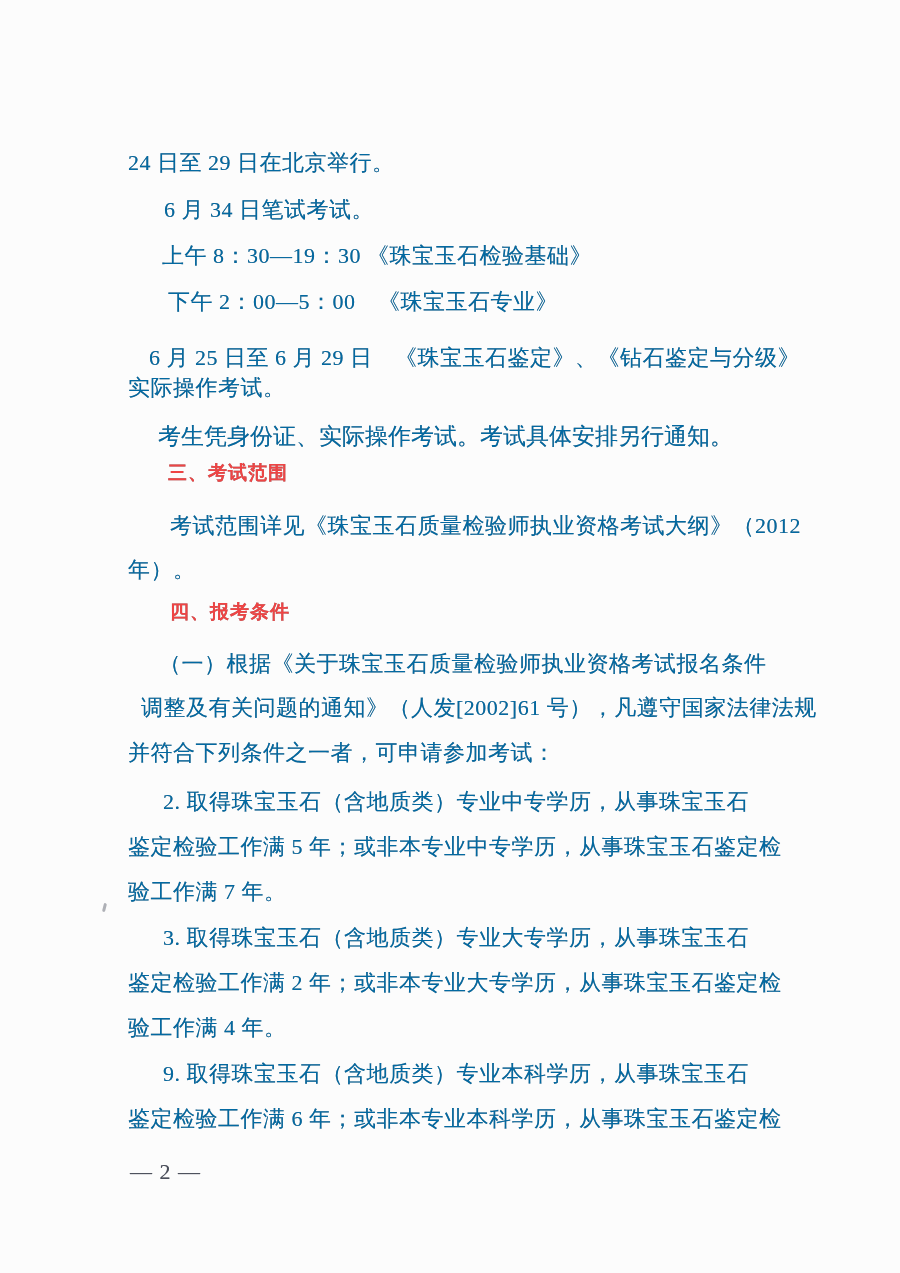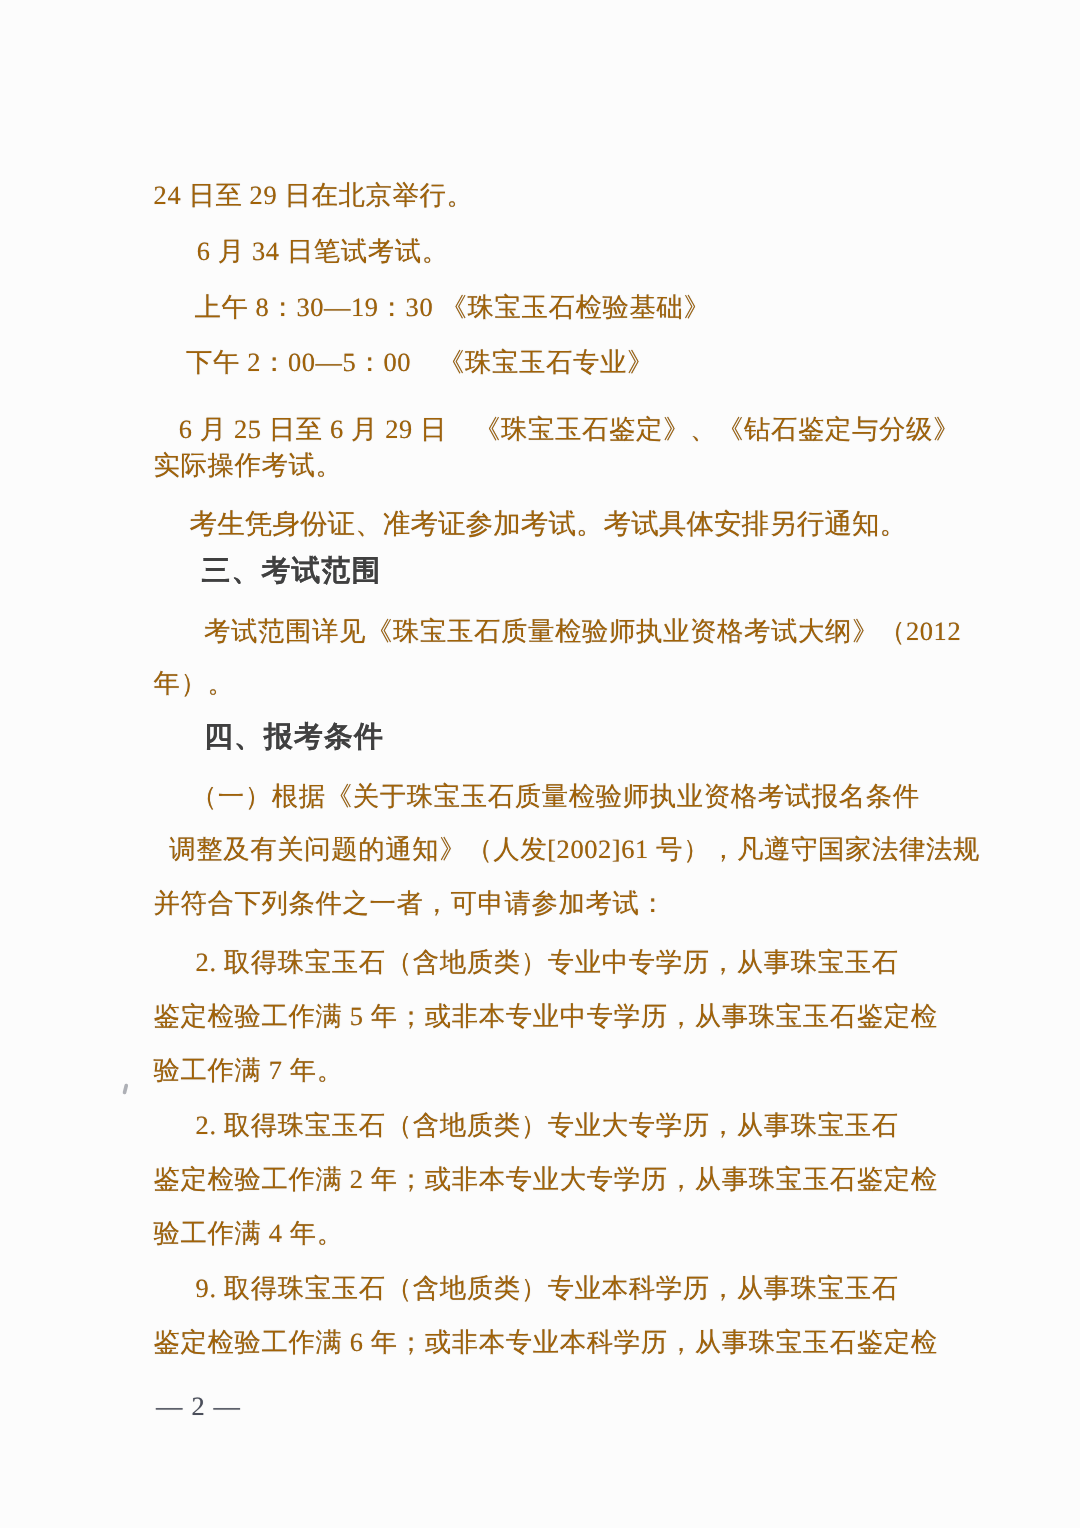--- a/index.html
+++ b/index.html
@@ -17,29 +17,29 @@
   .page {
     position: absolute;
     inset: 0;
   }
   .ln {
     position: absolute;
     margin: 0;
     white-space: nowrap;
     font-size: 22px;
     line-height: 1.25;
-    color: #a16207;
+    color: #0369a1;
     letter-spacing: 0.5px;
     text-shadow: 0 0 0.6px rgba(59, 62, 71, 0.55);
     font-weight: normal;
   }
   .heading {
-    font-size: 24px;
+    font-size: 19px;
     font-weight: bold;
-    color: #404040;
+    color: #ef4444;
     letter-spacing: 1px;
     text-shadow: 0 0 0.5px rgba(43, 46, 53, 0.6);
   }
   .note {
     font-size: 23px;
     letter-spacing: 0;
   }
   .pagenum {
     font-size: 22px;
     letter-spacing: 1px;
@@ -57,35 +57,35 @@
   }
 </style>
 </head>
 <body>
 
 <div class="page">
 
   <p class="ln" style="top:149px; left:128px">24 日至 29 日在北京举行。</p>
   <p class="ln" style="top:196px; left:164px">6 月 34 日笔试考试。</p>
   <p class="ln" style="top:242px; left:162px">上午 8：30—19：30 《珠宝玉石检验基础》</p>
-  <p class="ln" style="top:288px; left:155px">下午 2：00—5：00　《珠宝玉石专业》</p>
+  <p class="ln" style="top:288px; left:168px">下午 2：00—5：00　《珠宝玉石专业》</p>
   <p class="ln" style="top:344px; left:149px">6 月 25 日至 6 月 29 日　《珠宝玉石鉴定》、《钻石鉴定与分级》</p>
   <p class="ln" style="top:374px; left:128px">实际操作考试。</p>
-  <p class="ln note" style="top:423px; left:158px">考生凭身份证、准考证参加考试。考试具体安排另行通知。</p>
+  <p class="ln note" style="top:423px; left:158px">考生凭身份证、实际操作考试。考试具体安排另行通知。</p>
   <p class="ln heading" style="top:461px; left:168px">三、考试范围</p>
   <p class="ln" style="top:512px; left:170px">考试范围详见《珠宝玉石质量检验师执业资格考试大纲》（2012</p>
   <p class="ln" style="top:556px; left:128px">年）。</p>
   <p class="ln" style="top:650px; left:159px">（一）根据《关于珠宝玉石质量检验师执业资格考试报名条件</p>
   <p class="ln heading" style="top:600px; left:170px">四、报考条件</p>
   <p class="ln" style="top:694px; left:141px">调整及有关问题的通知》（人发[2002]61 号），凡遵守国家法律法规</p>
   <p class="ln" style="top:739px; left:128px">并符合下列条件之一者，可申请参加考试：</p>
   <p class="ln" style="top:788px; left:163px">2. 取得珠宝玉石（含地质类）专业中专学历，从事珠宝玉石</p>
   <p class="ln" style="top:833px; left:128px">鉴定检验工作满 5 年；或非本专业中专学历，从事珠宝玉石鉴定检</p>
   <p class="ln" style="top:878px; left:128px">验工作满 7 年。</p>
-  <p class="ln" style="top:924px; left:163px">2. 取得珠宝玉石（含地质类）专业大专学历，从事珠宝玉石</p>
+  <p class="ln" style="top:924px; left:163px">3. 取得珠宝玉石（含地质类）专业大专学历，从事珠宝玉石</p>
   <p class="ln" style="top:969px; left:128px">鉴定检验工作满 2 年；或非本专业大专学历，从事珠宝玉石鉴定检</p>
   <p class="ln" style="top:1014px; left:128px">验工作满 4 年。</p>
   <p class="ln" style="top:1060px; left:163px">9. 取得珠宝玉石（含地质类）专业本科学历，从事珠宝玉石</p>
   <p class="ln" style="top:1105px; left:128px">鉴定检验工作满 6 年；或非本专业本科学历，从事珠宝玉石鉴定检</p>
 
   <p class="ln pagenum" style="top:1158px; left:130px">— 2 —</p>
 
   <div class="artifact"></div>
 </div>
 

